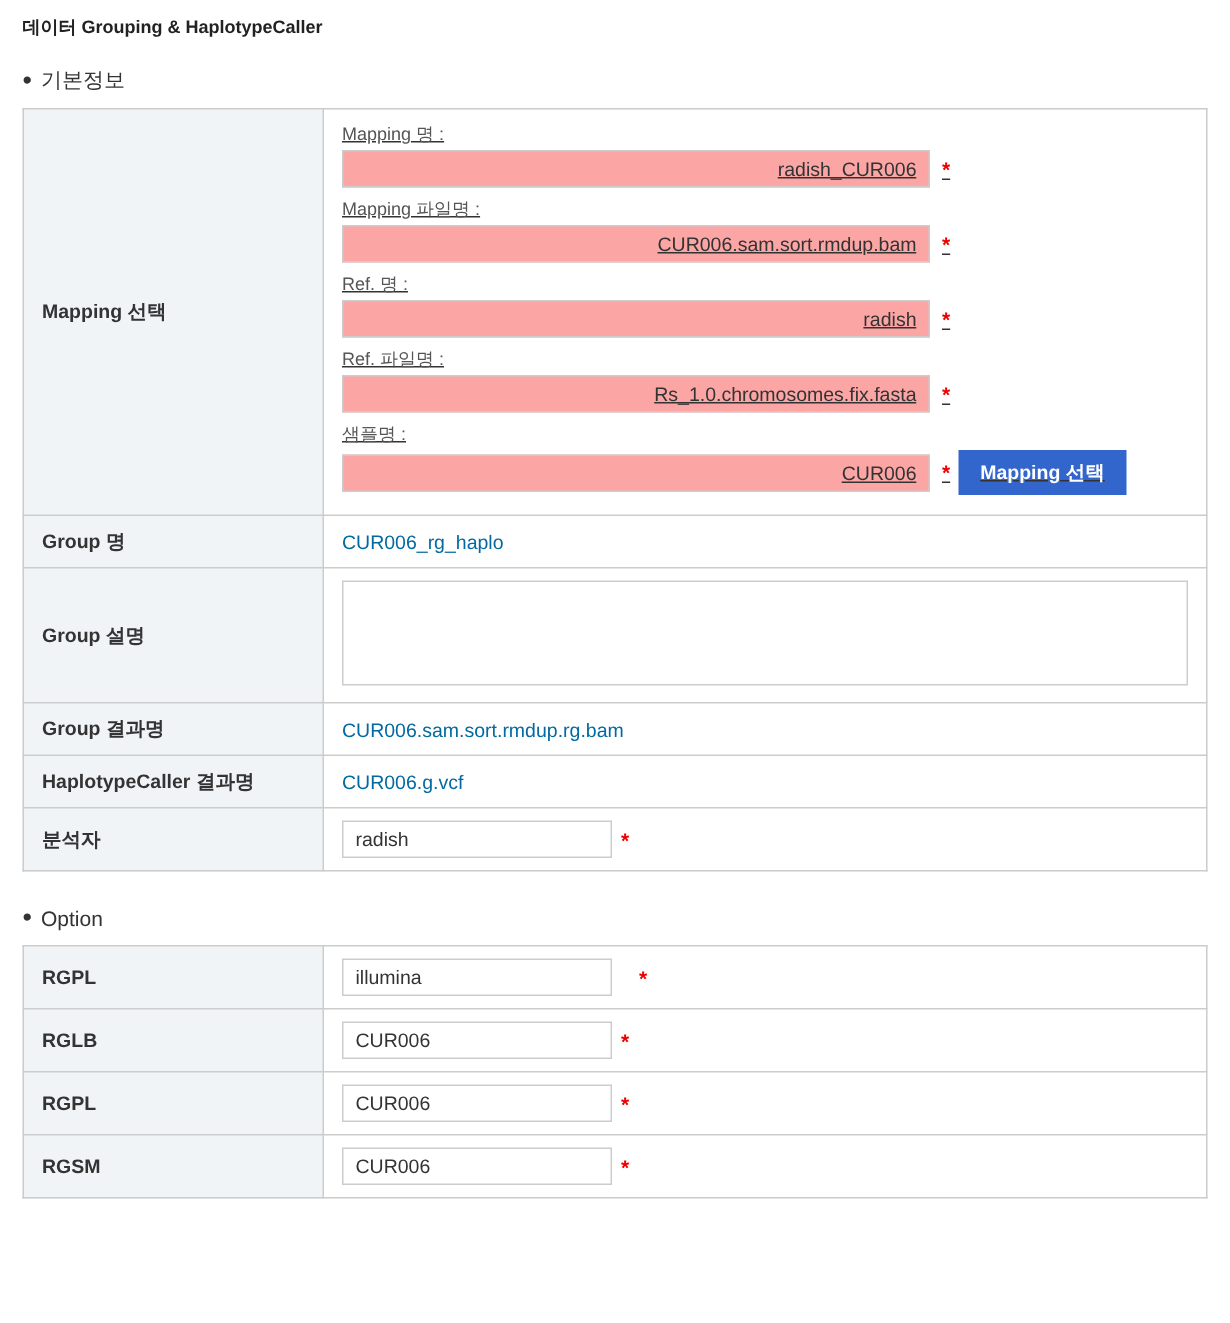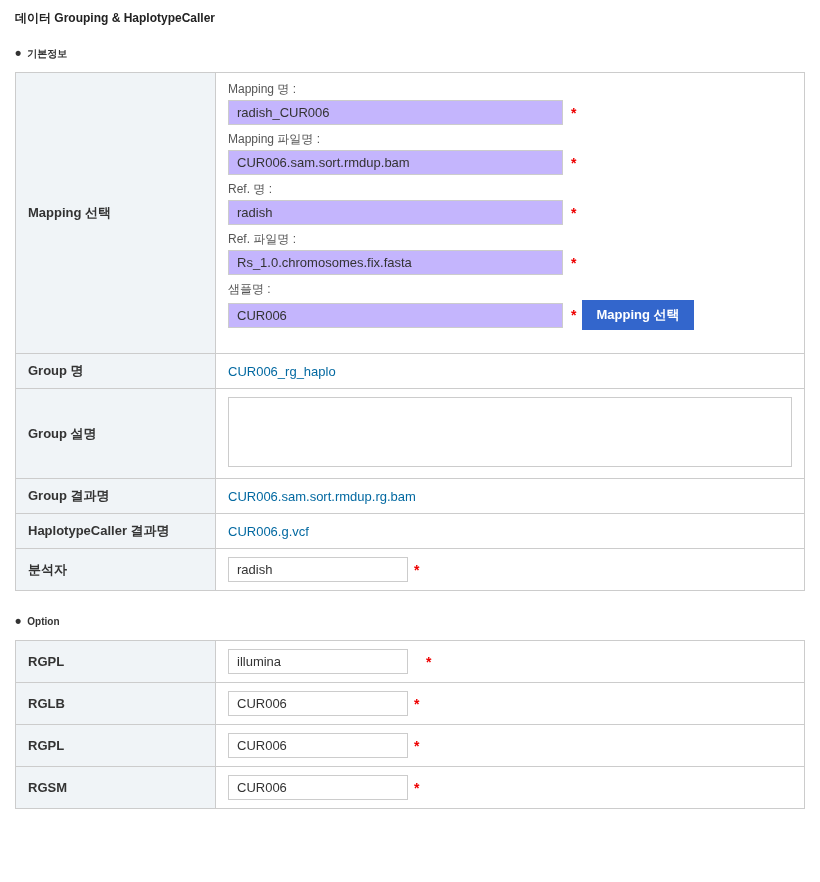--- a/index.html
+++ b/index.html
@@ -10,22 +10,22 @@
       color: #333;
       padding: 10px 15px;
     }
     .page-title {
       font-size: 12px;
       font-weight: bold;
       margin-bottom: 16px;
       color: #222;
     }
     .section-header {
-      font-size: 10px;
-      font-weight: bold;
+      font-size: 14px;
+      font-weight: normal;
       margin-bottom: 8px;
       display: flex;
       align-items: center;
       gap: 6px;
     }
     .section-header::before {
       content: '•';
       font-size: 18px;
     }
     .form-table {
@@ -51,23 +51,24 @@
     }
     .field-label {
       font-size: 12px;
       color: #555;
       margin-bottom: 2px;
     }
     .text-input {
       border: 1px solid #ccc;
       padding: 4px 8px;
       font-size: 13px;
-      width: 335px;
-      background: #c4b5fd;
-      color: #333;
+      width: 392px;
+      background: #fca5a5;
+      color: #333;
+      text-align: right;
     }
     .required-star {
       color: #e00;
       font-size: 14px;
       font-weight: bold;
       margin-left: 2px;
     }
     .mapping-select-btn {
       background: #3366cc;
       color: #fff;
@@ -99,29 +100,30 @@
       padding: 4px 8px;
       font-size: 13px;
       width: 180px;
       background: #fff;
       color: #333;
     }
     .mapping-content {
       display: flex;
       align-items: flex-start;
       gap: 10px;
+      text-decoration: underline;
     }
     .mapping-fields {
       flex: 1;
     }
     .field-row {
       margin-bottom: 6px;
     }
     .field-row:last-child {
-      margin-bottom: 15px;
+      margin-bottom: 5px;
     }
     .field-row-inline {
       display: flex;
       align-items: center;
       gap: 6px;
     }
   </style>
 </head>
 <body>
 

